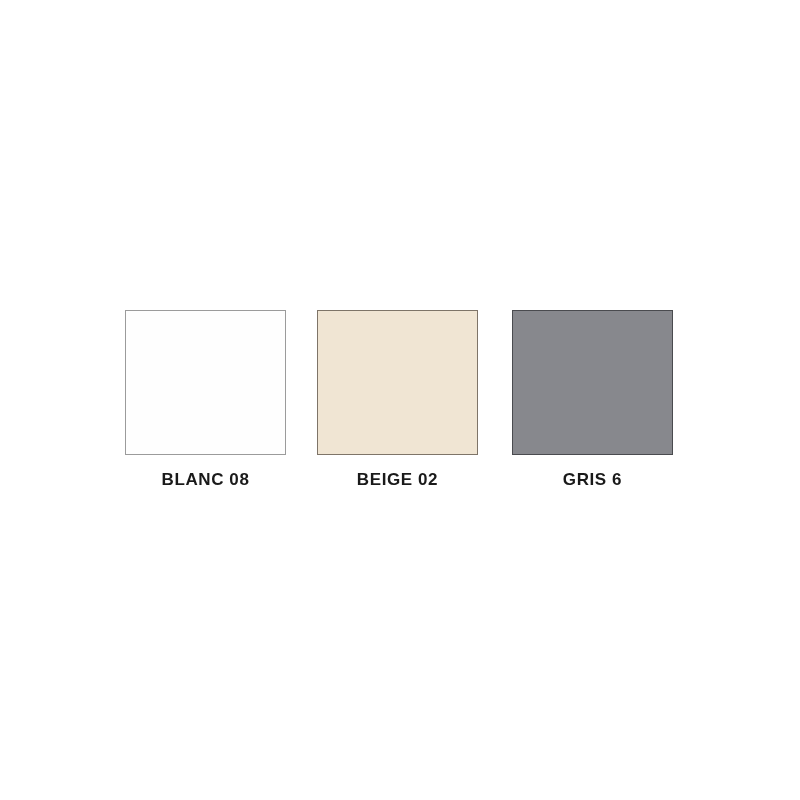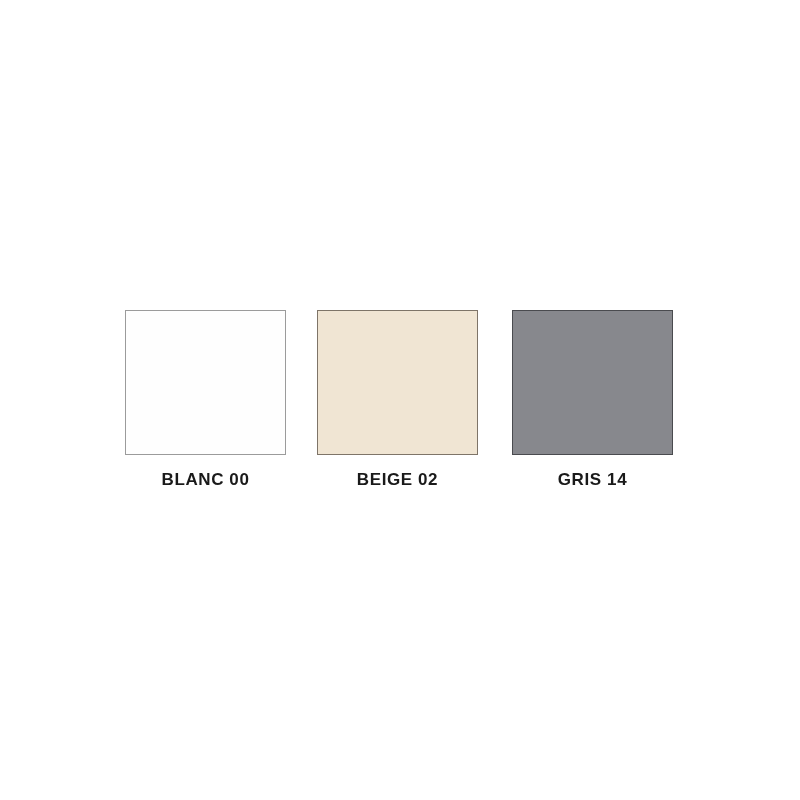--- a/index.html
+++ b/index.html
@@ -61,26 +61,26 @@
     font-family: "Liberation Sans", sans-serif;
   }
 </style>
 </head>
 <body style="background-color: rgb(255, 255, 255);">
 
 <div id="swatch-palette">
 
   <div class="swatch-group pos-0">
     <div class="swatch-chip" style="background-color: rgb(254, 254, 254); border-color: rgb(155, 155, 155);"></div>
-    <div class="swatch-label" style="color: rgb(26, 26, 26);">BLANC 00</div>
+    <div class="swatch-label" style="color: rgb(26, 26, 26);">BLANC 08</div>
   </div>
 
   <div class="swatch-group pos-1">
     <div class="swatch-chip" style="background-color: rgb(240, 229, 211); border-color: rgb(126, 116, 104);"></div>
     <div class="swatch-label" style="color: rgb(26, 26, 26);">BEIGE 02</div>
   </div>
 
   <div class="swatch-group pos-2">
     <div class="swatch-chip" style="background-color: rgb(135, 136, 141); border-color: rgb(74, 75, 79);"></div>
-    <div class="swatch-label" style="color: rgb(26, 26, 26);">GRIS 14</div>
+    <div class="swatch-label" style="color: rgb(26, 26, 26);">GRIS 6</div>
   </div>
 
 </div>
 
 </body></html>

